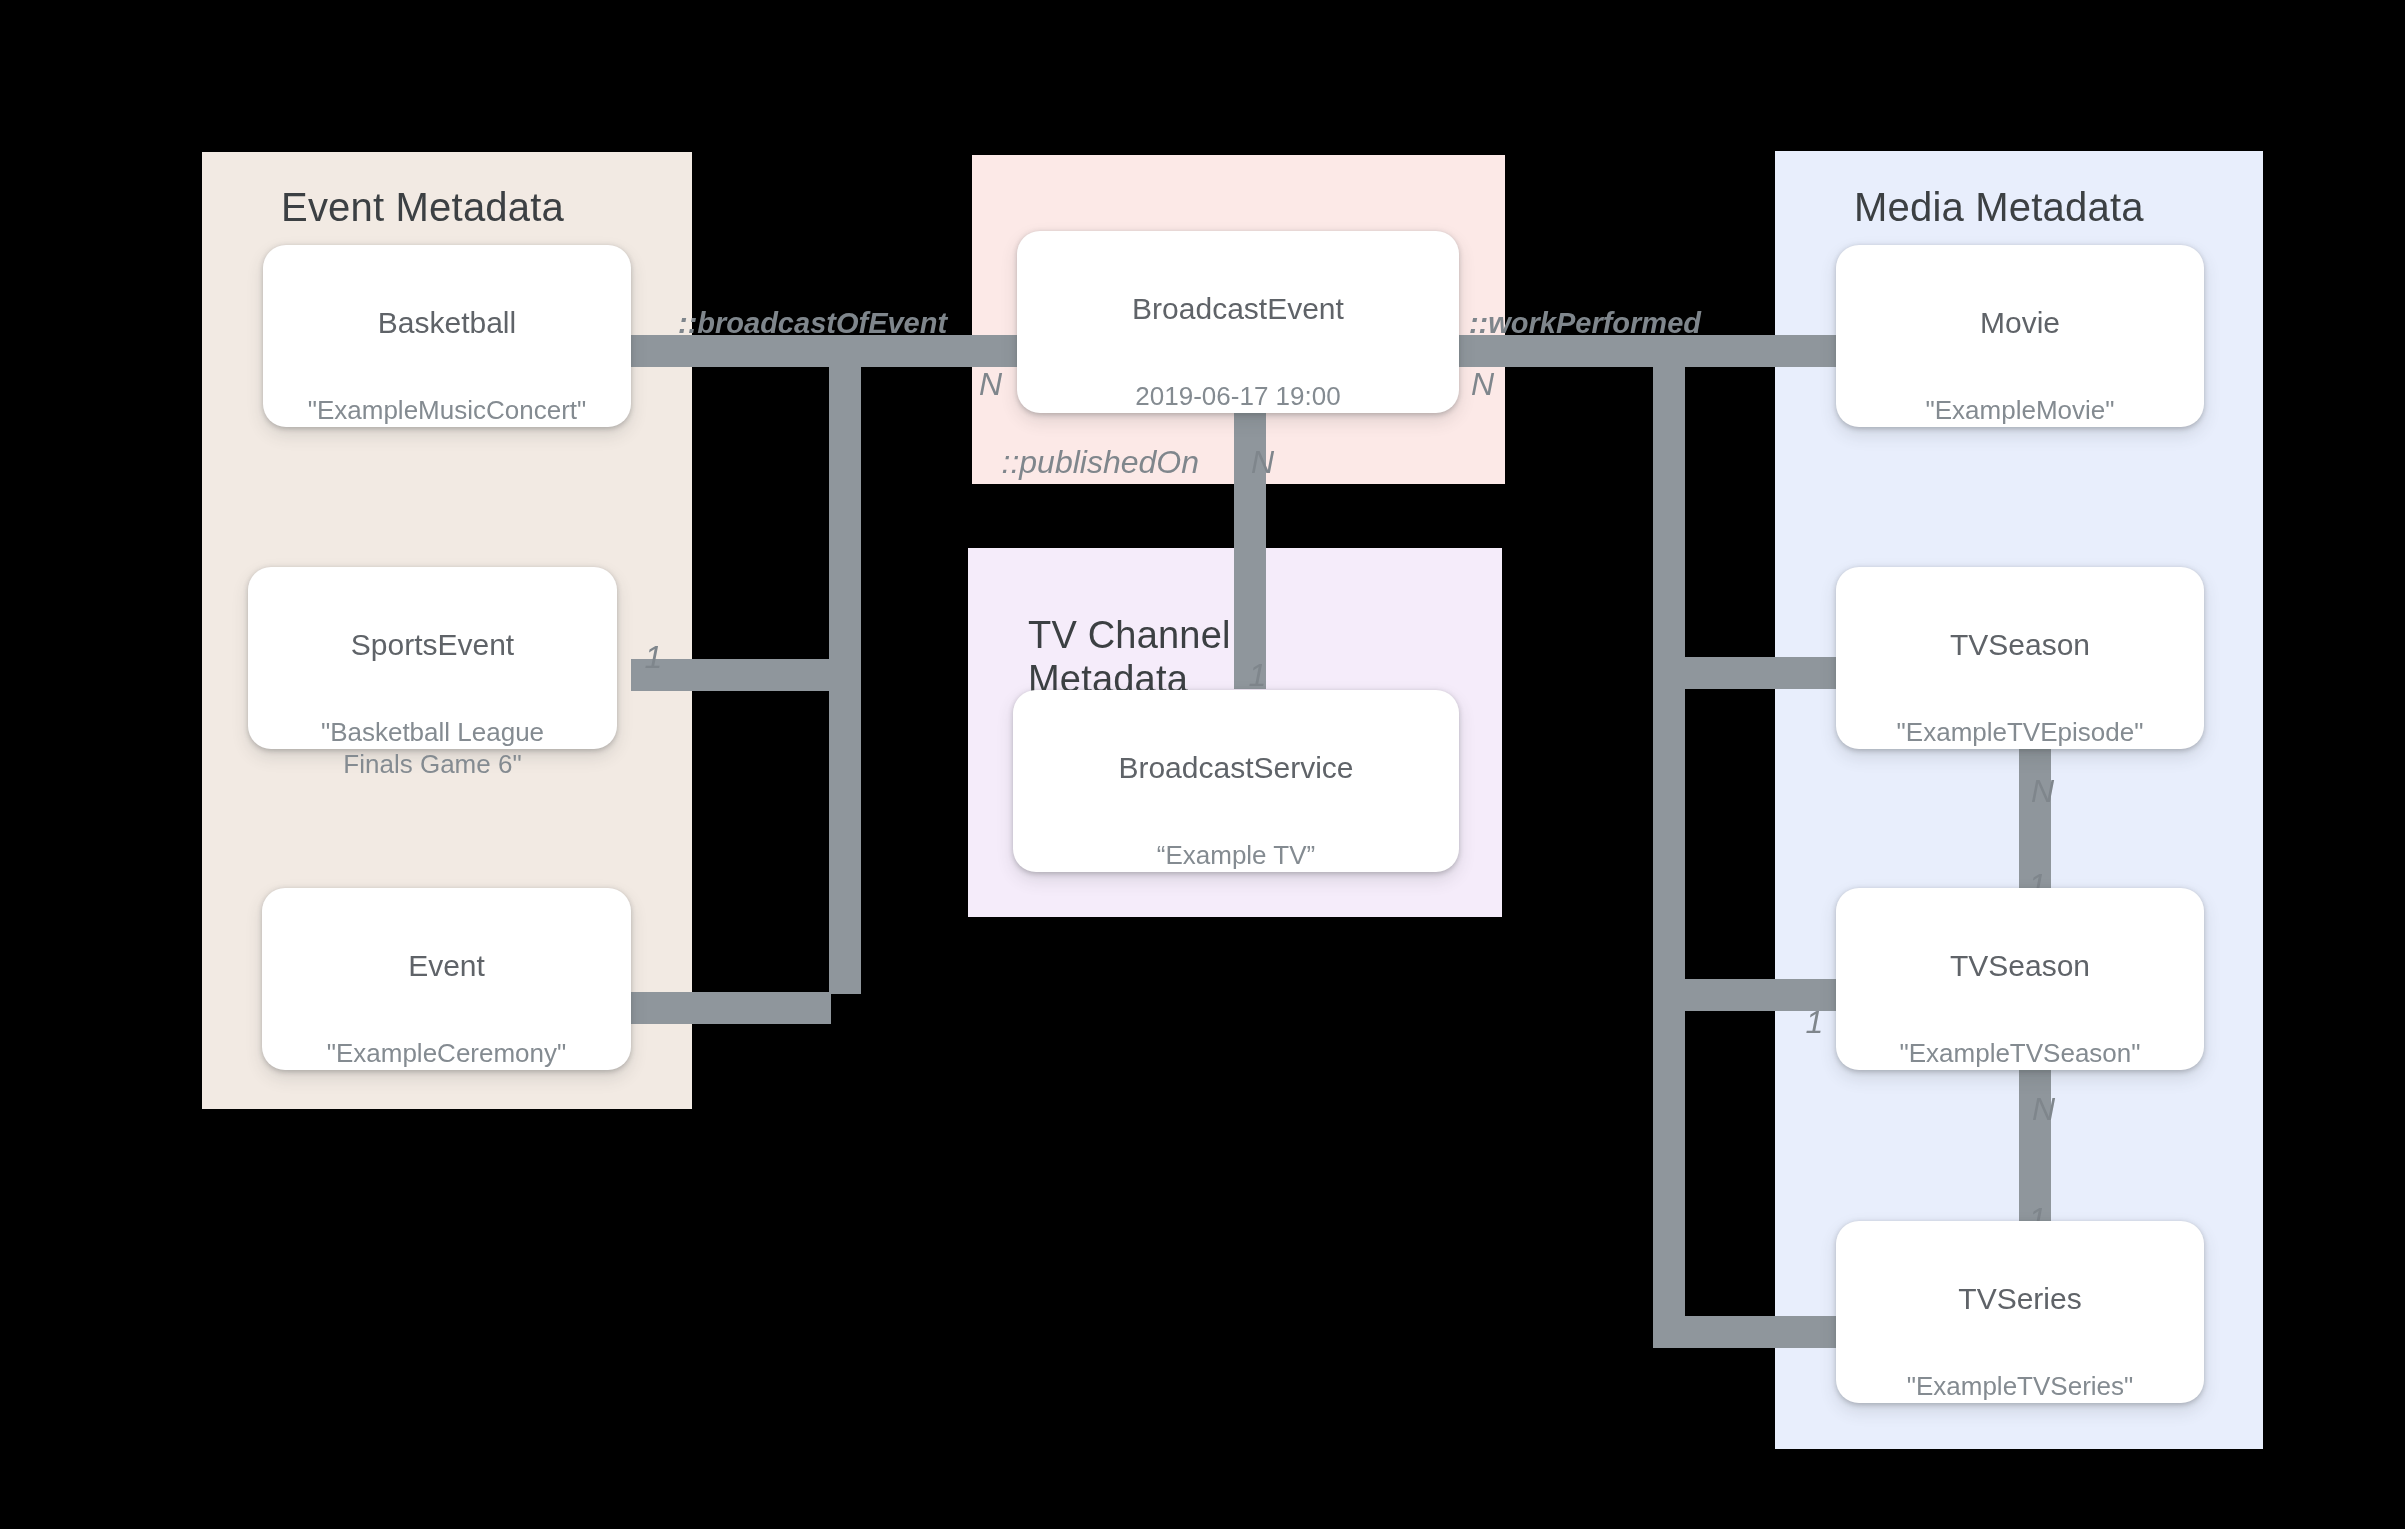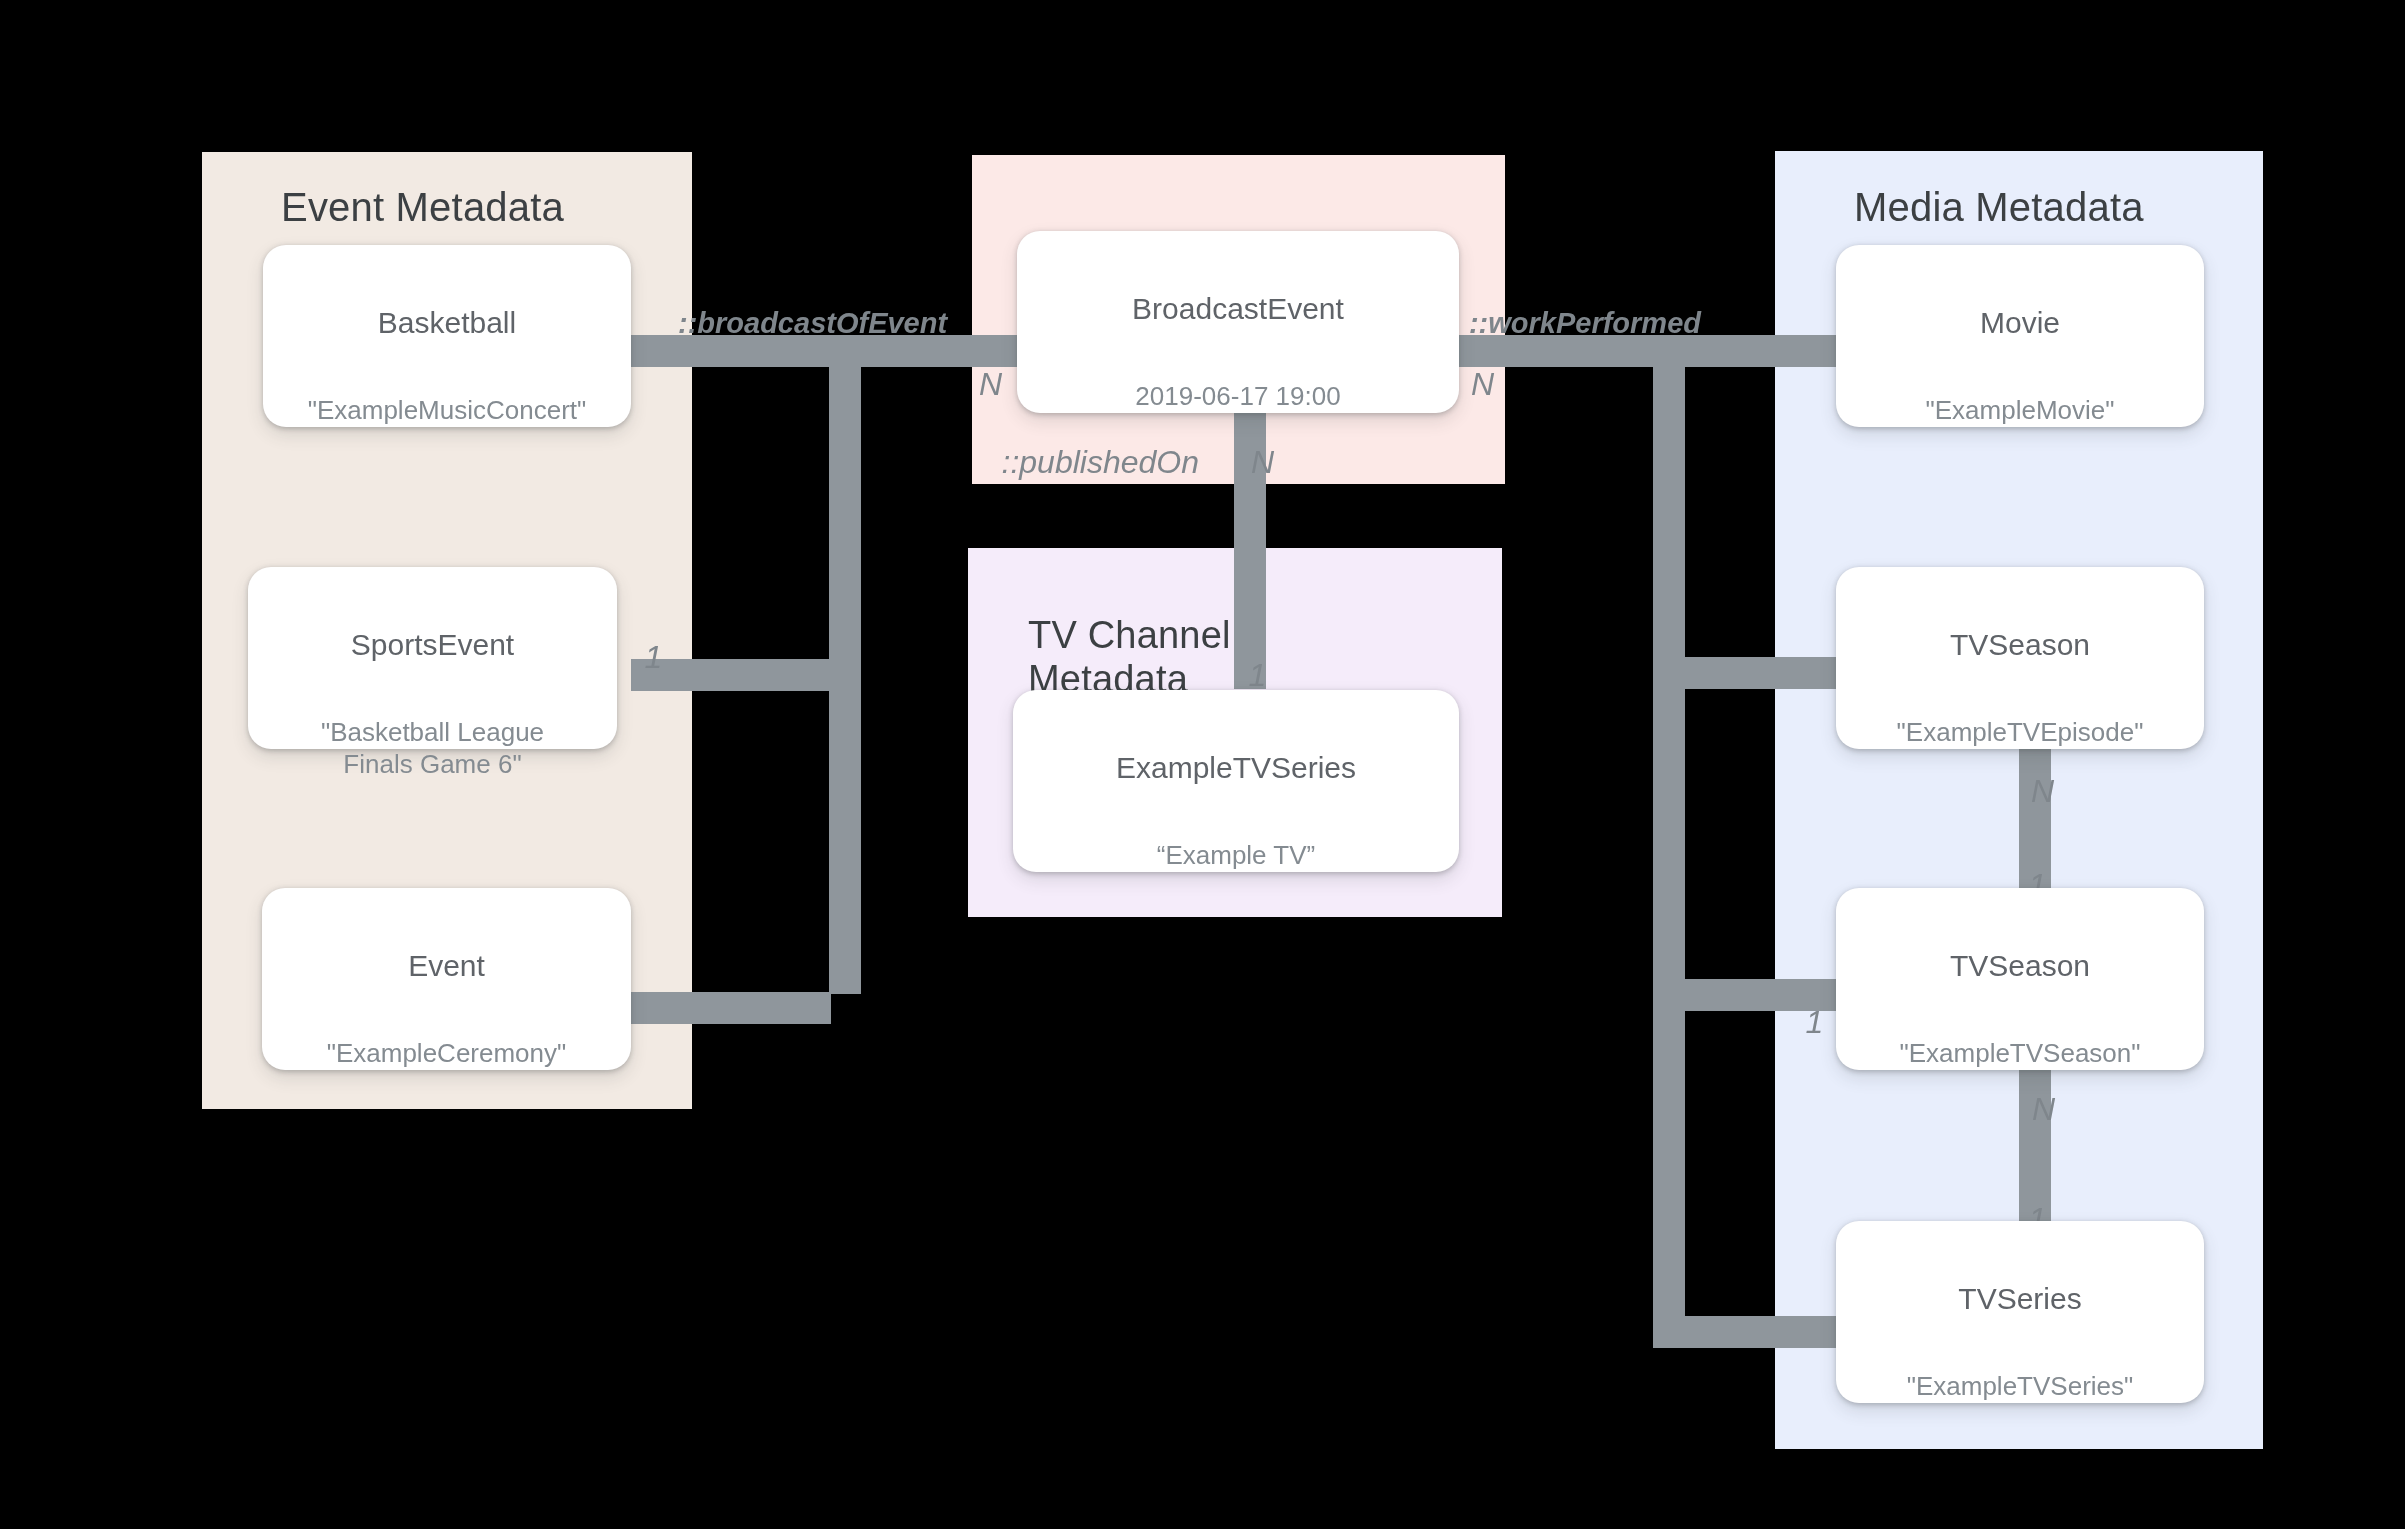--- a/index.html
+++ b/index.html
@@ -88,21 +88,21 @@
     <div class="card-title">Event</div>
     <div class="card-value">"ExampleCeremony"</div>
   </div>
 
   <div class="card" style="left:985px;top:199px;width:442px;height:182px;">
     <div class="card-title">BroadcastEvent</div>
     <div class="card-value">2019-06-17 19:00</div>
   </div>
 
   <div class="card" style="left:981px;top:658px;width:446px;height:182px;">
-    <div class="card-title">ExampleTVSeries</div>
+    <div class="card-title">BroadcastService</div>
     <div class="card-value">“Example TV”</div>
   </div>
 
   <div class="card" style="left:1804px;top:213px;width:368px;height:182px;">
     <div class="card-title">Movie</div>
     <div class="card-value">"ExampleMovie"</div>
   </div>
 
   <div class="card" style="left:1804px;top:535px;width:368px;height:182px;">
     <div class="card-title">TVSeason</div>

